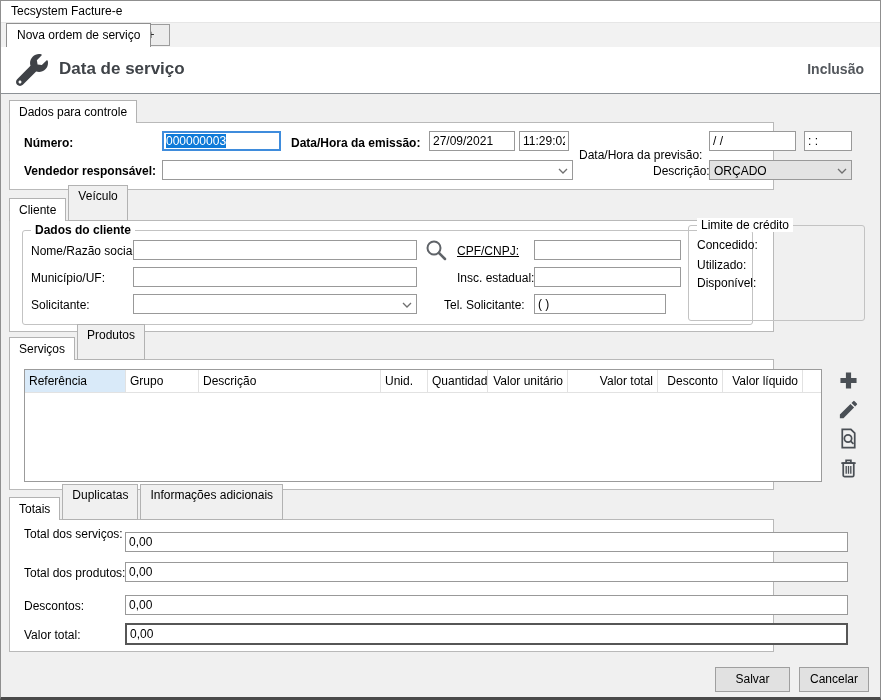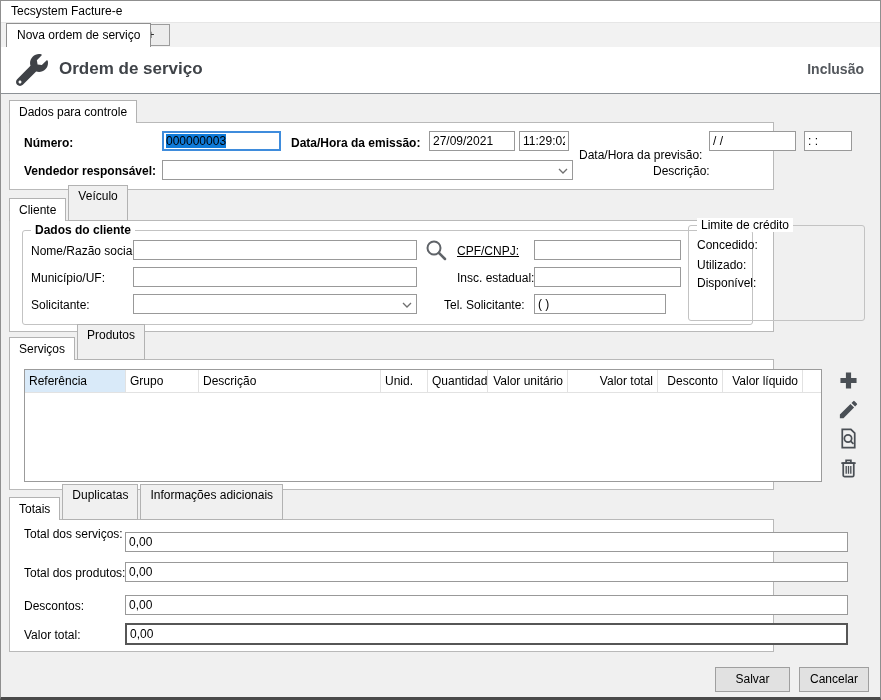--- a/index.html
+++ b/index.html
@@ -27,21 +27,21 @@
   .tab { height:36px; line-height:20px; padding:0 9px; background:#f0f0f0;
     border:1px solid #b2b2b2; margin-right:2px; white-space:nowrap; cursor:default; }
   .tab.active { height:23px; line-height:22px; background:#fff; border-bottom:none; }
   .panel { position:absolute; left:8px; width:765px; background:#fff; border:1px solid #b9b9b9; z-index:1; }
 
   .lbl { position:absolute; white-space:nowrap; }
   .b { font-weight:bold; }
   .tb { position:absolute; height:20px; border:1px solid #999; background:#fff;
     font-family:"Liberation Sans",sans-serif; font-size:12px; padding:0 3px; outline:none; color:#000; }
   .tb.focus { border:2px solid #3f8cdc; padding:1px 2px; line-height:15px; }
-  .sel { background:#0f7ad8; color:#000000; }
+  .sel { background:#0f7ad8; color:#ffffff; }
   .combo { position:absolute; height:20px; border:1px solid #999; background:#fff; }
   .combo .cval { position:absolute; left:4px; top:3px; white-space:nowrap; }
   .combo .chev { position:absolute; right:4px; top:7px; width:10px; height:6px; color:#6f6f6f; }
   .combo.gray { background:#e3e3e3; }
 
   .groupbox { position:absolute; border:1px solid #c3c3c3; border-radius:3px; }
   .gb-label { position:absolute; top:-8px; left:8px; background:#fff; padding:0 4px; white-space:nowrap; }
 
   .searchbtn { position:absolute; width:24px; height:24px; color:#5f6368; cursor:pointer; }
 
@@ -75,21 +75,21 @@
     <div class="mtab active">Nova ordem de serviço</div>
     <div class="mtab plus">+</div>
   </div>
 
   <div class="header">
     <span class="wrench">
       <svg viewBox="0 0 512 512">
           <path fill="currentColor" d="M507.73 109.1c-2.24-9.03-13.54-12.09-20.12-5.51l-74.36 74.36-67.88-11.31-11.31-67.88 74.36-74.36c6.62-6.62 3.43-17.9-5.66-20.16-47.38-11.74-99.55.91-136.58 37.93-39.64 39.64-50.55 97.1-34.05 147.2L18.74 402.76c-24.99 24.99-24.99 65.51 0 90.5 24.99 24.99 65.51 24.99 90.5 0l213.21-213.21c50.12 16.71 107.47 5.68 147.37-34.22 37.07-37.07 49.7-89.32 37.91-136.73zM64 472c-13.25 0-24-10.75-24-24 0-13.26 10.75-24 24-24s24 10.74 24 24c0 13.25-10.75 24-24 24z"></path>
         </svg>
     </span>
-    <span class="page-title">Ordem de serviço</span>
+    <span class="page-title">Data de serviço</span>
     <span class="mode">Inclusão</span>
   </div>
 
   <div class="divider"></div>
   <div class="content"></div>
 
   <div class="tabs-row" style="top:99px;">
     <div class="tab active">Dados para controle</div>
   </div>
   <div class="panel" style="top:121px; height:68px;">
@@ -107,20 +107,28 @@
     <span class="lbl b" style="left:14px; top:41px;">Vendedor responsável:</span>
     <div class="combo" style="left:152px; top:37px; width:411px;">
       <span class="cval"></span>
       <span class="chev">
           <svg viewBox="0 0 10 6">
             <path d="M1 1l4 4 4-4" stroke="currentColor" fill="none" stroke-width="1.3"></path>
           </svg>
         </span>
     </div>
     <span class="lbl" style="left:643px; top:41px;">Descrição:</span>
+    <div class="combo gray" style="left:699px; top:37px; width:143px;">
+      <span class="cval">ORÇADO</span>
+      <span class="chev">
+          <svg viewBox="0 0 10 6">
+            <path d="M1 1l4 4 4-4" stroke="currentColor" fill="none" stroke-width="1.3"></path>
+          </svg>
+        </span>
+    </div>
   </div>
 
   <div class="tabs-row" style="top:197px;">
     <div class="tab active">Cliente</div>
     <div class="tab">Veículo</div>
   </div>
   <div class="panel" style="top:219px; height:112px;">
     <div class="groupbox" style="left:12px; top:9px; width:731px; height:95px;">
       <span class="gb-label b">Dados do cliente</span>
       <span class="lbl" style="left:8px; top:13px;">Nome/Razão social:</span>

